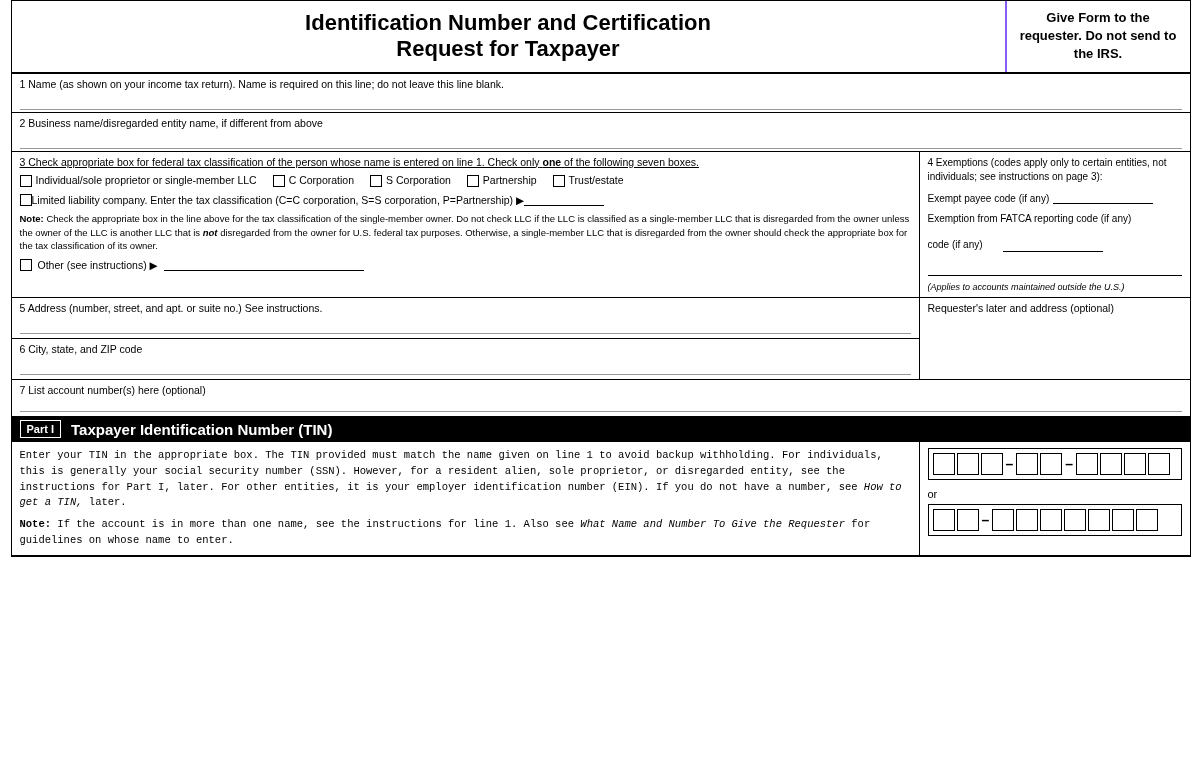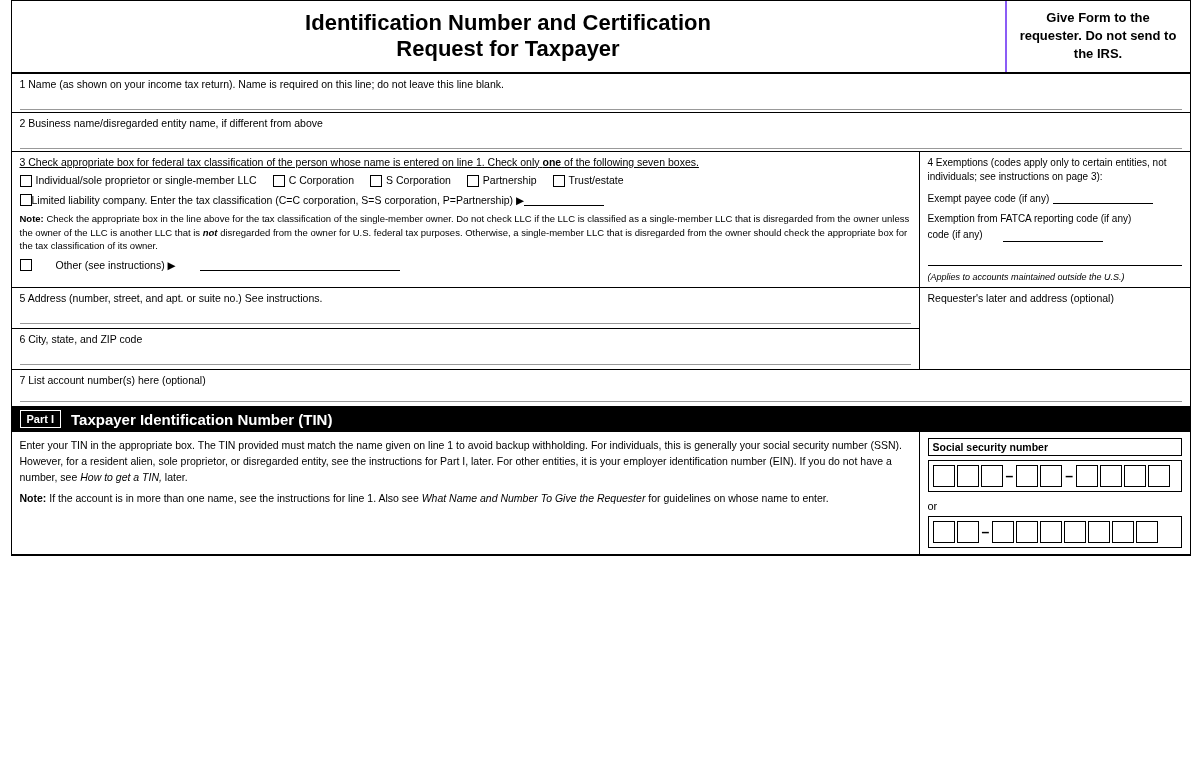--- a/index.html
+++ b/index.html
@@ -176,21 +176,21 @@
       font-size: 9.5px;
       line-height: 1.4;
       margin: 4px 0;
     }
     .note-text strong {
       font-weight: bold;
     }
     .other-row {
       display: flex;
       align-items: center;
-      gap: 24px;
+      gap: 6px;
       margin-top: 6px;
       font-size: 10.5px;
     }
     .other-input {
       border: none;
       border-bottom: 1px solid #000;
       width: 200px;
       outline: none;
       font-size: 10.5px;
       background: transparent;
@@ -311,20 +311,21 @@
     .part1-content {
       display: flex;
       border-bottom: 1px solid #000;
     }
     .part1-left {
       flex: 1;
       padding: 6px 8px;
       border-right: 1px solid #000;
       font-size: 10.5px;
       line-height: 1.5;
+      font-family: Liberation Mono, monospace;
     }
     .part1-right {
       width: 270px;
       padding: 6px 8px;
       flex-shrink: 0;
     }
 
     .ssn-section {
       margin-bottom: 8px;
     }
@@ -479,21 +480,21 @@
       <div class="row3-right">
         <div class="exemptions-body">4  Exemptions (codes apply only to certain entities, not individuals; see instructions on page 3):</div>
 
         <div class="exemption-field-row">
           <span>Exempt payee code (if any)</span>
           <input class="exemption-input" type="text" style="">
         </div>
 
         <div class="fatca-text">
           <div>Exemption from FATCA reporting code (if any)</div>
-          <div style="display:flex;align-items:flex-start;gap:20px;margin-top:2px;">
+          <div style="display:flex;align-items:flex-start;gap:20px;margin-top:12px;">
             <span>code (if any)</span>
             <input class="fatca-input" type="text" style="width: 100px;">
           </div>
           <div style="height:10px;"></div>
           <input class="fatca-input" type="text" style="">
           <div class="applies-text">(Applies to accounts maintained outside the U.S.)</div>
         </div>
       </div>
     </div>
 
@@ -535,21 +536,20 @@
           <strong>Note:</strong>
           <span> If the account is in more than one name, see the instructions for line 1. Also see </span>
           <em><span>What Name and Number To Give the Requester</span></em>
           <span> for guidelines on whose name to enter.</span>
         </p>
       </div>
 
       <div class="part1-right">
 
         <div class="ssn-section">
-          <span class="ssn-label">Social security number</span>
           <div class="ssn-boxes">
             <div class="ssn-group">
               <div class="ssn-cell"></div>
               <div class="ssn-cell"></div>
               <div class="ssn-cell"></div>
             </div>
             <span class="ssn-dash">–</span>
             <div class="ssn-group">
               <div class="ssn-cell"></div>
               <div class="ssn-cell"></div>

